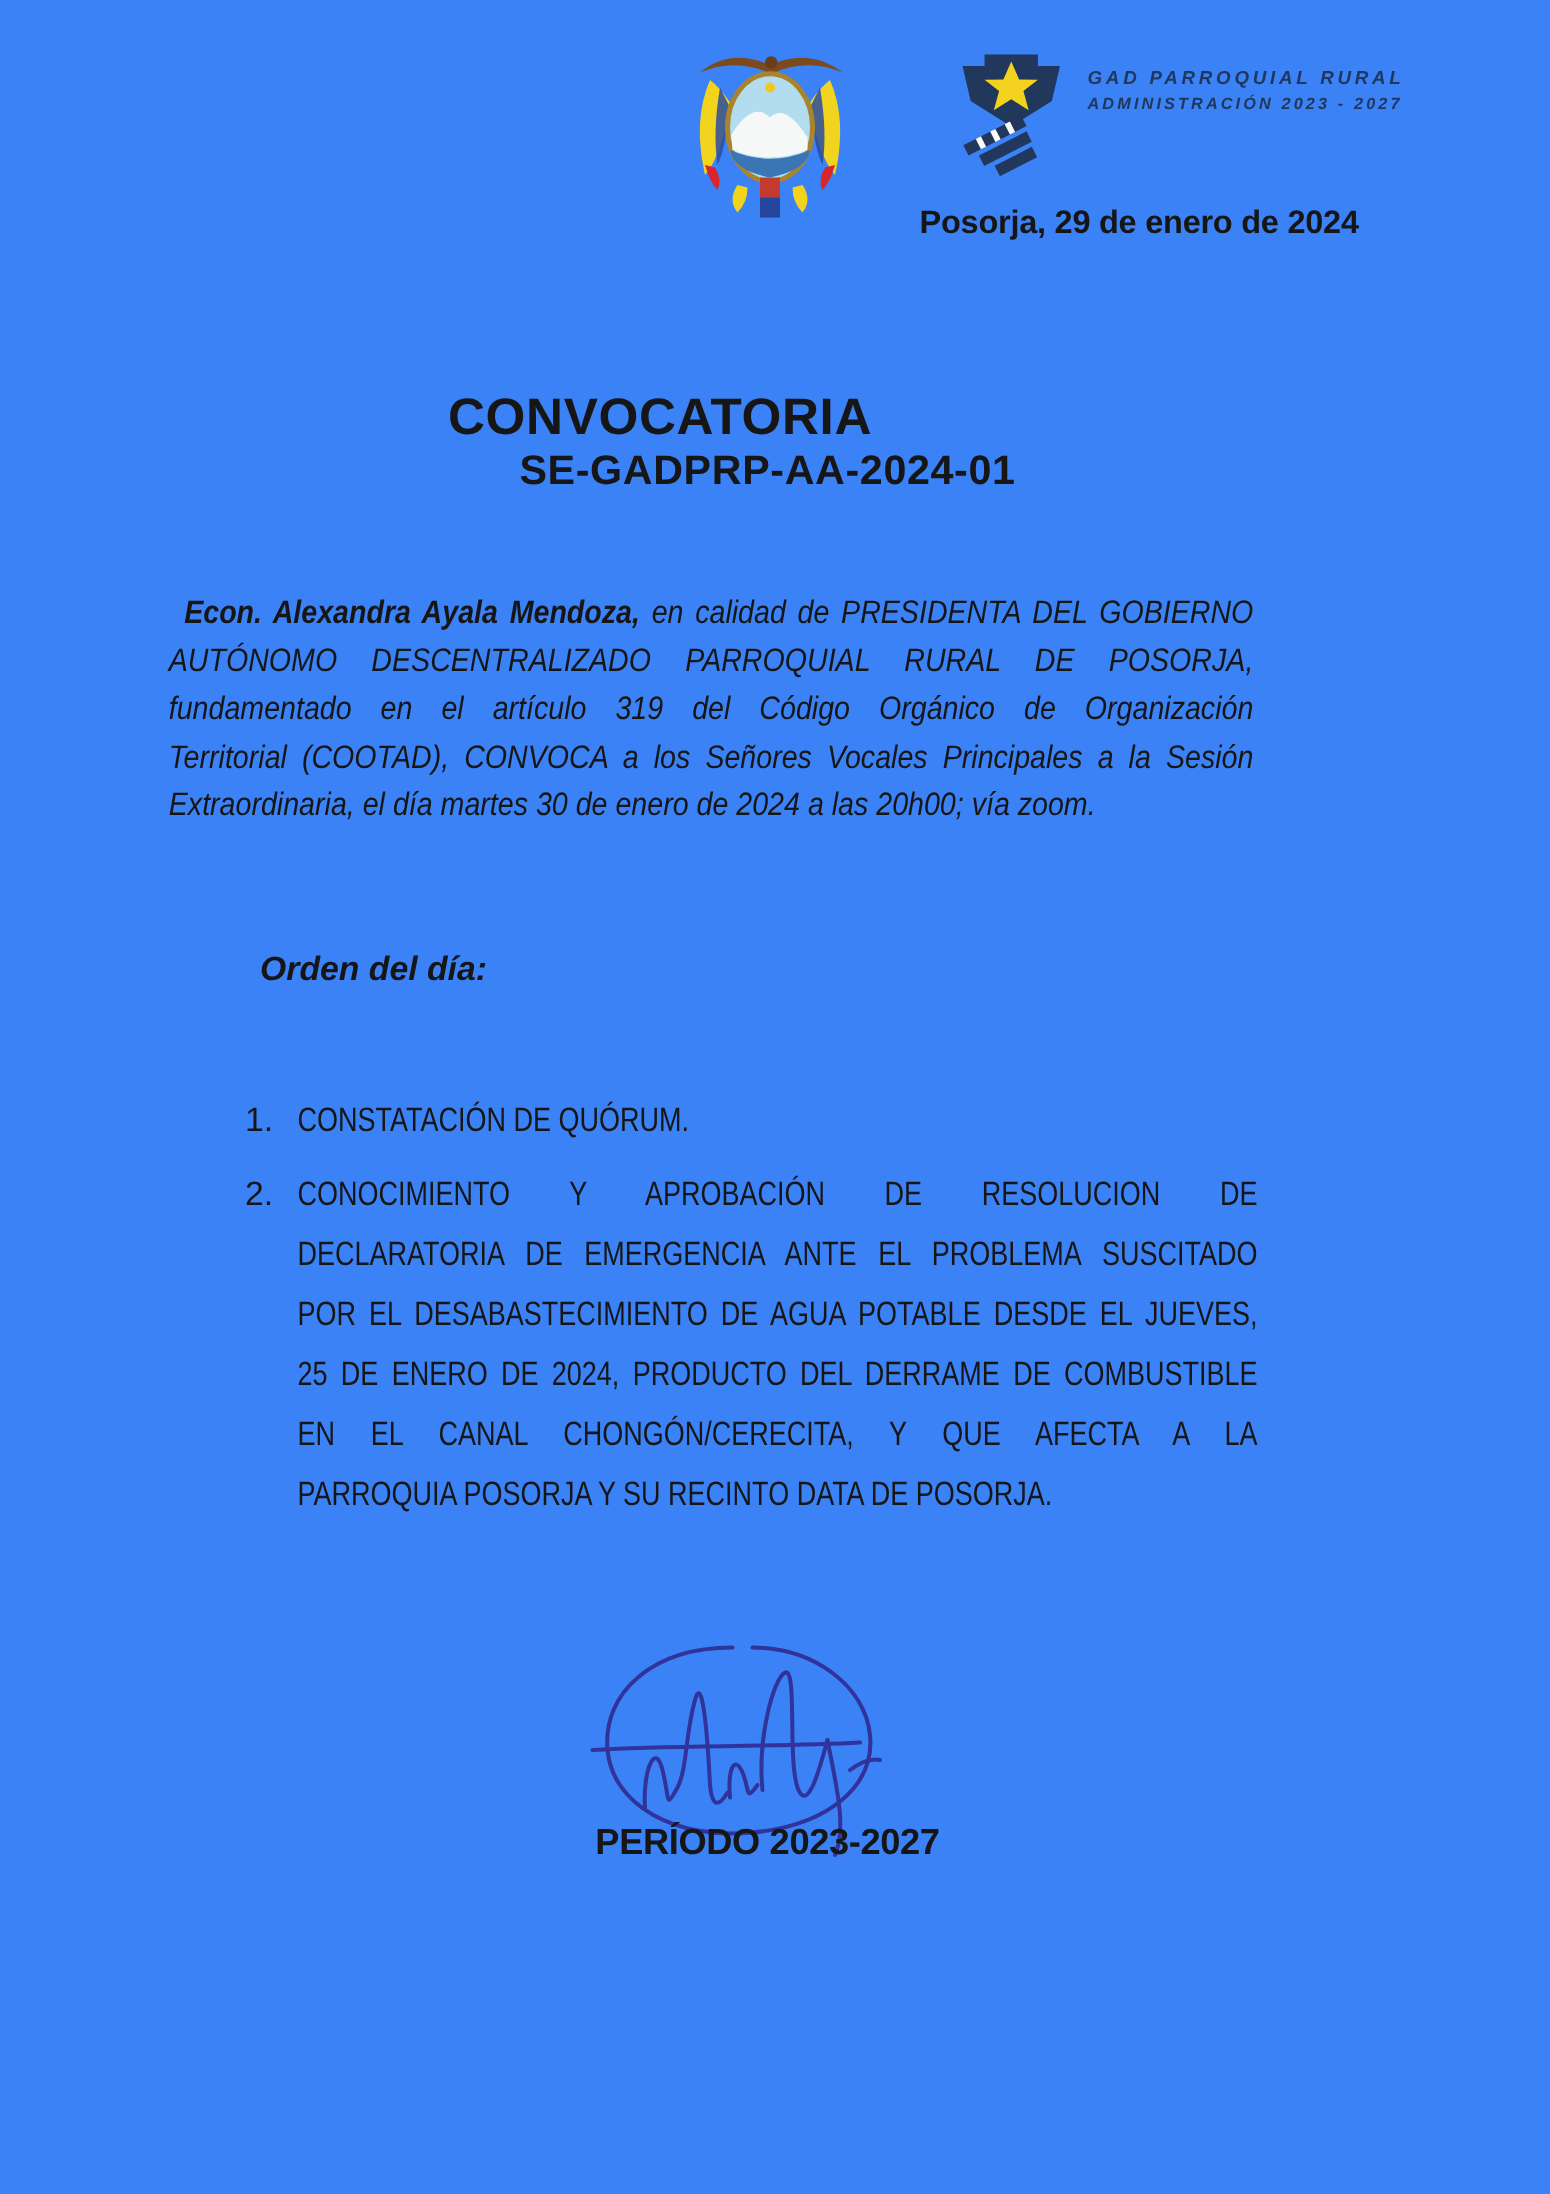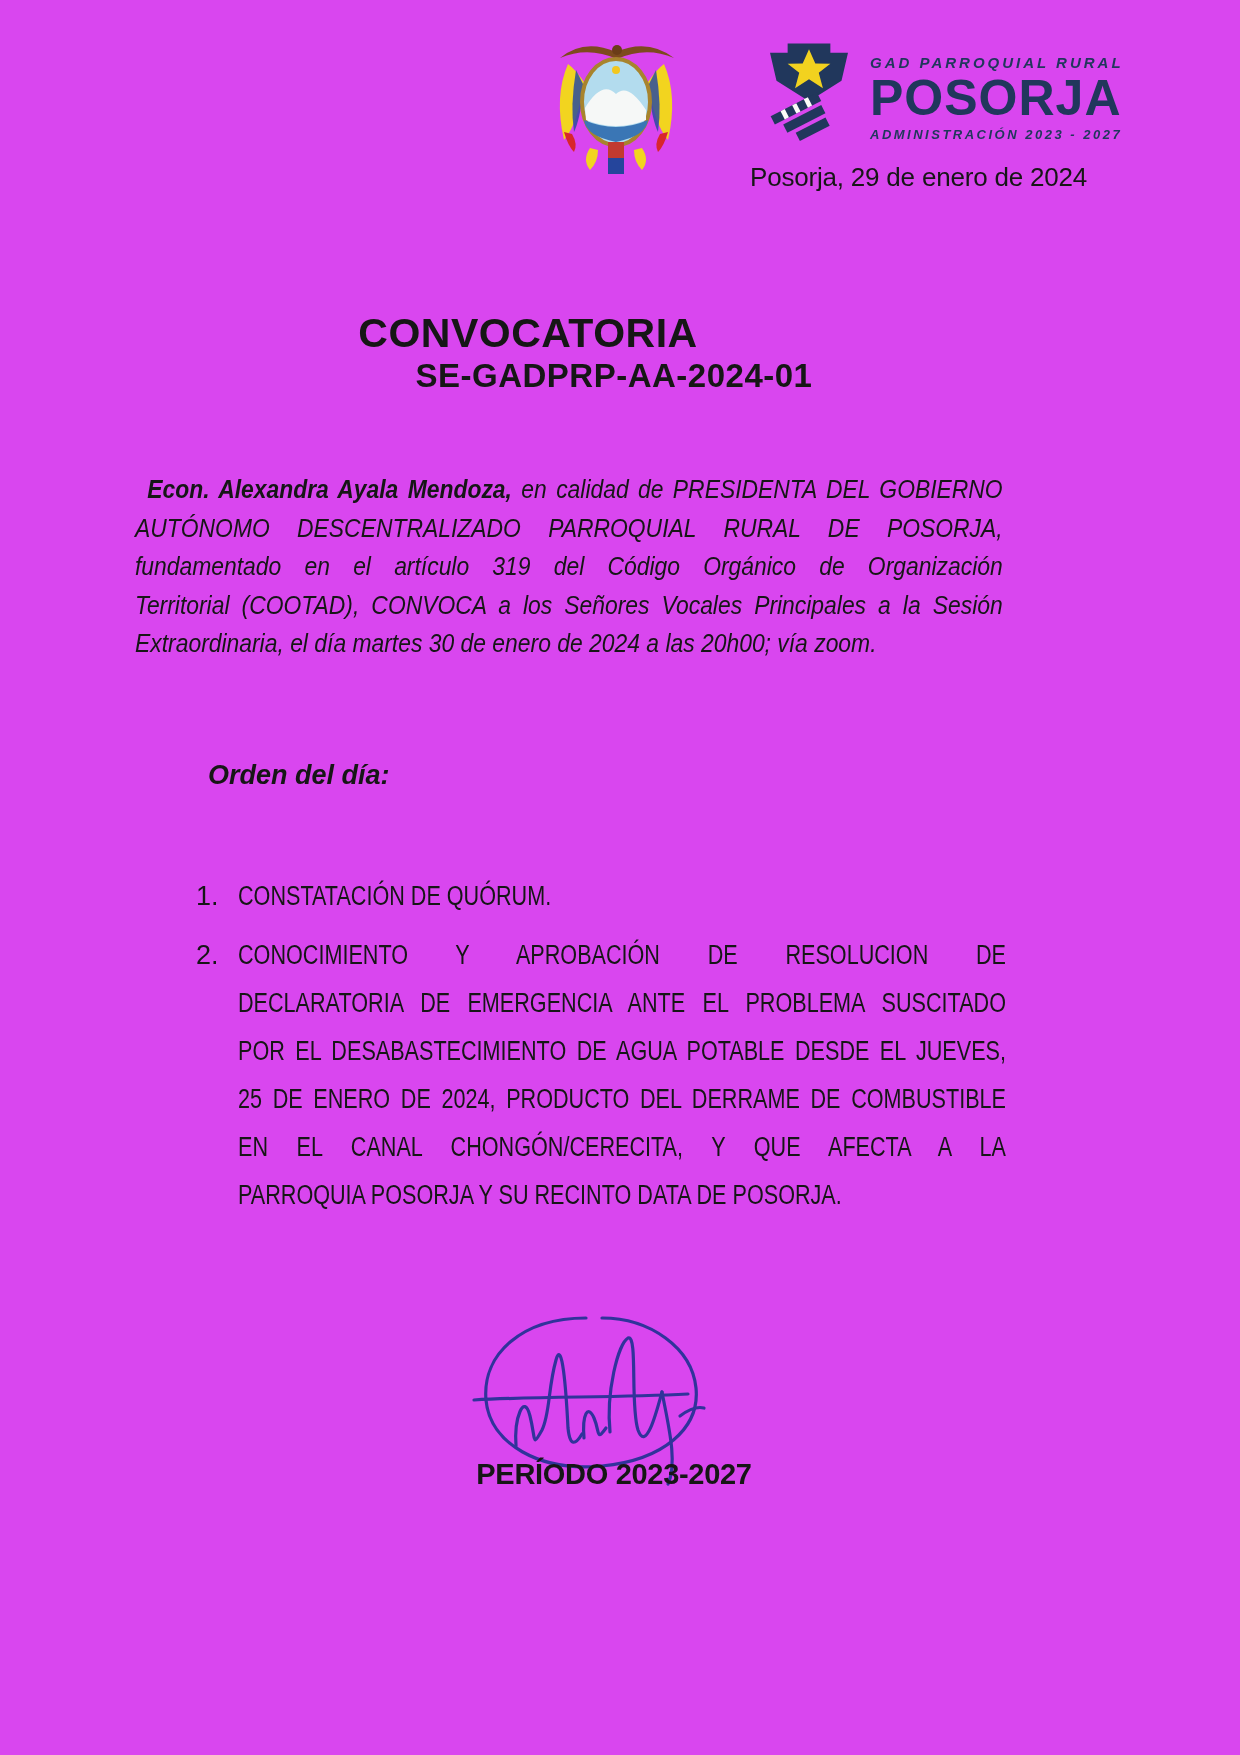--- a/index.html
+++ b/index.html
@@ -1,20 +1,20 @@
 <!DOCTYPE html>
 <html><head>
 <meta charset="utf-8">
 <style>
   html,body { margin:0; padding:0; background:#e8e8e8; }
   .page {
     position:relative;
     width:1240px; height:1755px;
     margin:0 auto;
-    background:#d946ef;
+    background:#3b82f6;
     font-family:"Liberation Sans", sans-serif;
     color:#161616;
     overflow:hidden;
   }
 
   
   .coat { position:absolute; left:528px; top:36px; width:176px; height:142px; }
   .logo { position:absolute; left:762px; top:38px; display:flex; align-items:flex-start; }
   .logo-shield { width:94px; height:104px; flex:0 0 auto; }
   .logo-text { margin-left:14px; margin-top:16px; color:#21375c; }
@@ -25,21 +25,21 @@
   .logo-name {
     font-size:50px; font-weight:900; line-height:1.0;
     letter-spacing:1px; margin-top:2px; white-space:nowrap;
   }
   .logo-admin {
     font-size:13px; font-weight:bold; font-style:italic;
     letter-spacing:2.5px; margin-top:4px; white-space:nowrap;
   }
   .date-line {
     position:absolute; top:162px; right:153px;
-    font-size:26px; font-weight:400; letter-spacing:-0.2px;
+    font-size:26px; font-weight:700; letter-spacing:-0.2px;
   }
 
   
   .doc-title {
     position:absolute; top:310px; left:0; width:1056px;
     text-align:center; font-size:41px; font-weight:bold; letter-spacing:0.5px;
   }
   .doc-code {
     position:absolute; top:357px; left:0; width:1228px;
     text-align:center; font-size:33px; font-weight:bold; letter-spacing:0.5px;
@@ -125,21 +125,20 @@
           <rect x="24" y="70" width="5" height="10" fill="#fcfbf8"></rect>
           <rect x="38" y="70" width="5" height="10" fill="#fcfbf8"></rect>
           <rect x="52" y="70" width="5" height="10" fill="#fcfbf8"></rect>
           <rect x="20" y="84" width="46" height="10" fill="#21375c"></rect>
           <rect x="28" y="98" width="36" height="10" fill="#21375c"></rect>
         </g>
       </svg>
     </div>
     <div class="logo-text">
       <div class="logo-org">GAD PARROQUIAL RURAL</div>
-      <div class="logo-name">POSORJA</div>
       <div class="logo-admin">ADMINISTRACIÓN 2023 - 2027</div>
     </div>
   </div>
 
   <div class="date-line">Posorja, 29 de enero de 2024</div>
 
   <div class="doc-title">CONVOCATORIA</div>
   <div class="doc-code">SE-GADPRP-AA-2024-01</div>
 
   <div class="intro">

